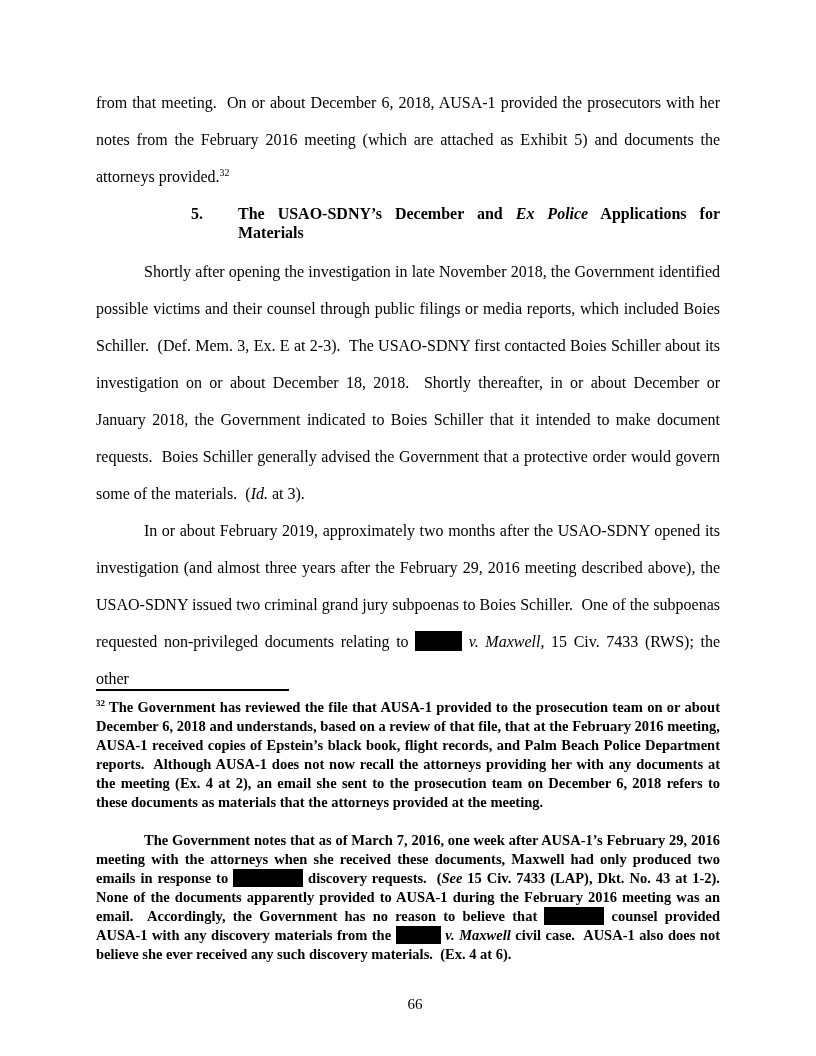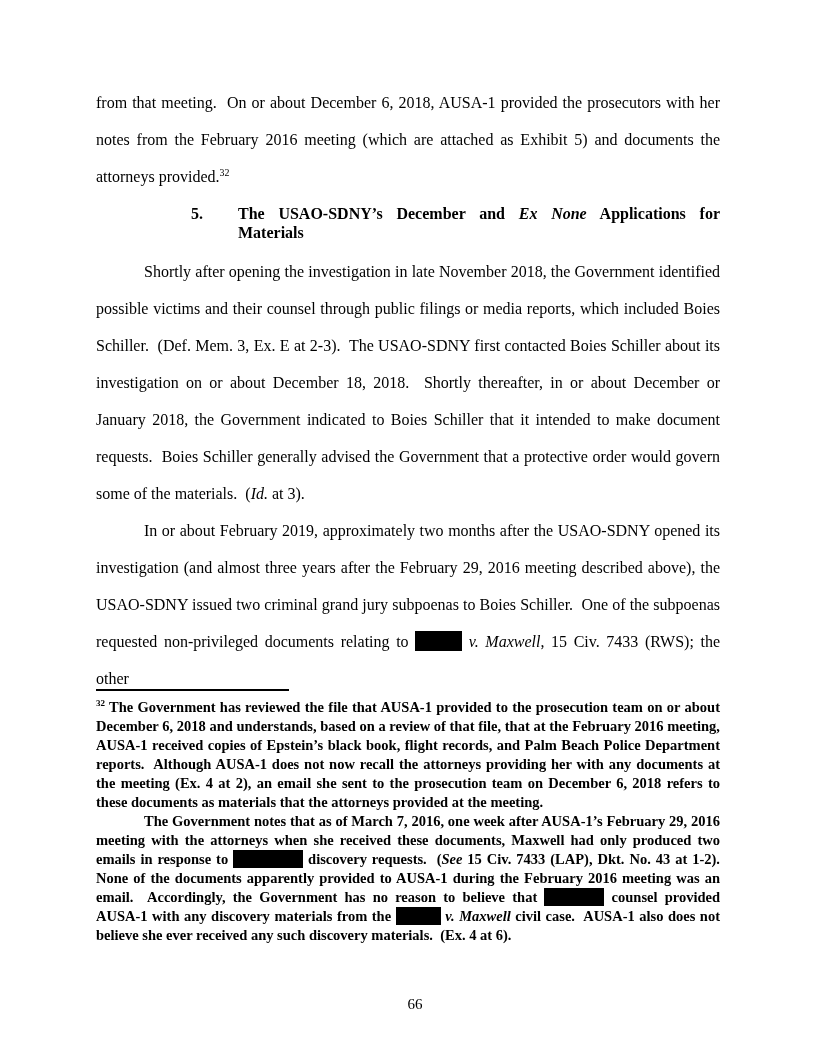--- a/index.html
+++ b/index.html
@@ -63,20 +63,21 @@
   .fn-para {
     margin: 0;
     font-size: 14.5px;
     line-height: 19px;
     text-align: justify;
     white-space: pre-wrap;
     font-weight: bold;
   }
   .fn-para.indent {
     text-indent: 48px;
+    margin-top: 19px;
   }
   
   .i { font-style: italic; }
   sup {
     font-size: 0.62em;
     line-height: 0;
     vertical-align: super;
   }
   .redaction {
     display: inline-block;
@@ -97,21 +98,21 @@
 </head>
 <body>
 
 <div class="page">
 
   <main class="doc-body">
     <p class="para"><span>from that meeting.  On or about December 6, 2018, AUSA-1 provided the prosecutors with her notes from the February 2016 meeting (which are attached as Exhibit 5) and documents the attorneys provided.</span><sup>32</sup></p>
 
     <div class="heading">
       <span class="h-num">5.</span>
-      <span class="h-text"><span>The USAO-SDNY’s December and </span><span class="i">Ex None</span><span> Applications for Materials</span></span>
+      <span class="h-text"><span>The USAO-SDNY’s December and </span><span class="i">Ex Police</span><span> Applications for Materials</span></span>
     </div>
 
     <p class="para indent"><span>Shortly after opening the investigation in late November 2018, the Government identified possible victims and their counsel through public filings or media reports, which included Boies Schiller.  (Def. Mem. 3, Ex. E at 2-3).  The USAO-SDNY first contacted Boies Schiller about its investigation on or about December 18, 2018.  Shortly thereafter, in or about December or January 2018, the Government indicated to Boies Schiller that it intended to make document requests.  Boies Schiller generally advised the Government that a protective order would govern some of the materials.  (</span><span class="i">Id.</span><span> at 3).</span></p>
 
     <p class="para indent"><span>In or about February 2019, approximately two months after the USAO-SDNY opened its investigation (and almost three years after the February 29, 2016 meeting described above), the USAO-SDNY issued two criminal grand jury subpoenas to Boies Schiller.  One of the subpoenas requested non-privileged documents relating to </span><span class="redaction" style="width: 47px; background: rgb(0, 0, 0);"></span><span> </span><span class="i">v. Maxwell</span><span>, 15 Civ. 7433 (RWS); the other</span></p>
   </main>
 
   <footer class="footnotes">
     <div class="fn-rule"></div>
     <p class="fn-para"><sup>32</sup><span> The Government has reviewed the file that AUSA-1 provided to the prosecution team on or about December 6, 2018 and understands, based on a review of that file, that at the February 2016 meeting, AUSA-1 received copies of Epstein’s black book, flight records, and Palm Beach Police Department reports.  Although AUSA-1 does not now recall the attorneys providing her with any documents at the meeting (Ex. 4 at 2), an email she sent to the prosecution team on December 6, 2018 refers to these documents as materials that the attorneys provided at the meeting.</span></p>

